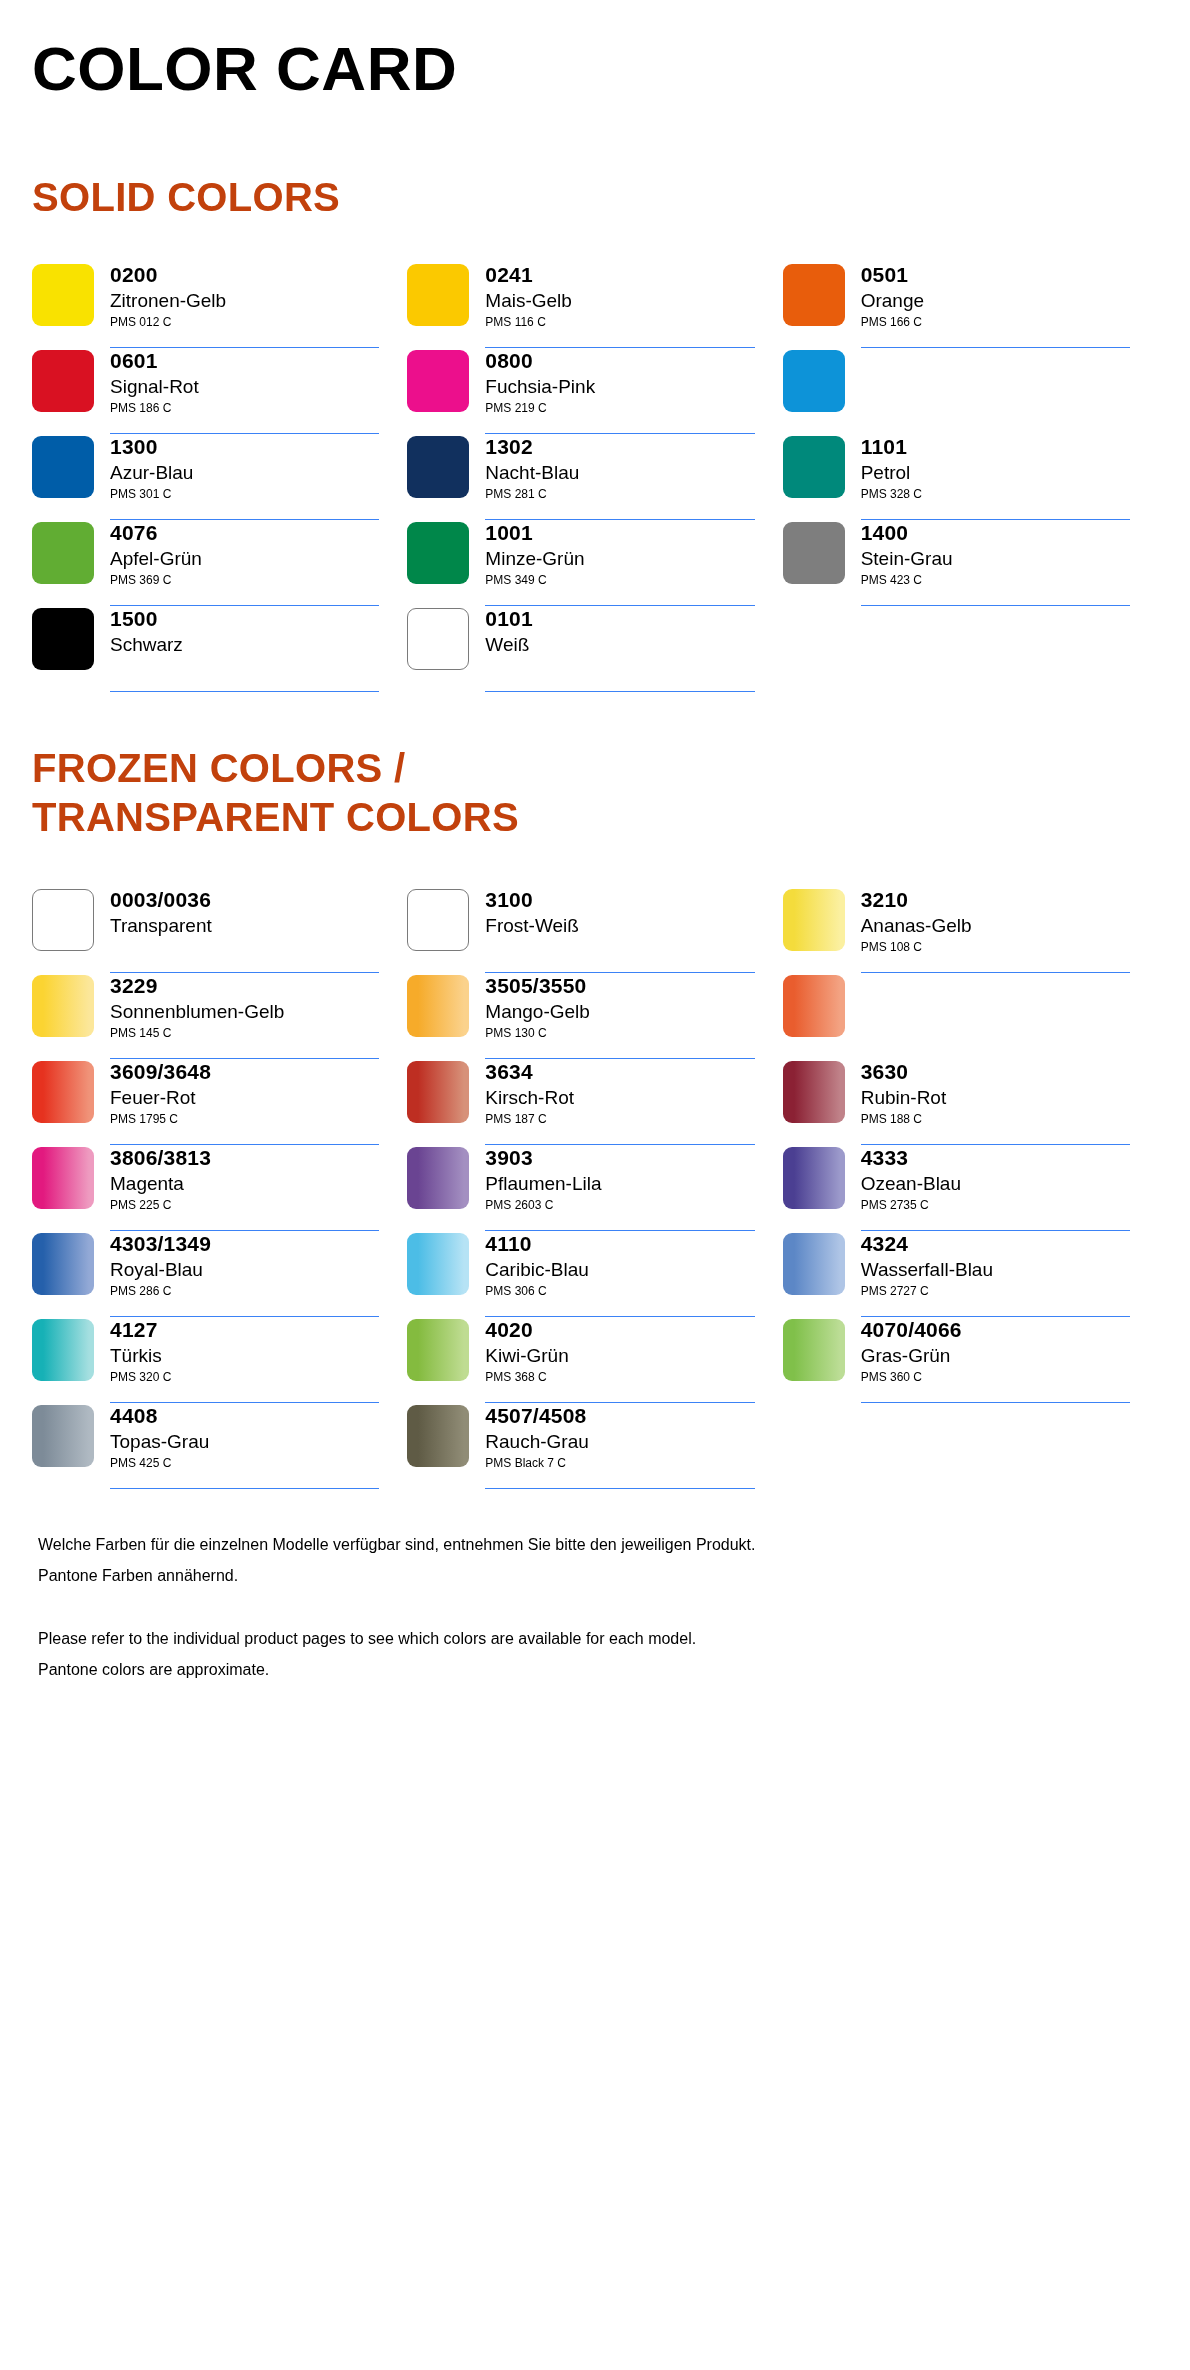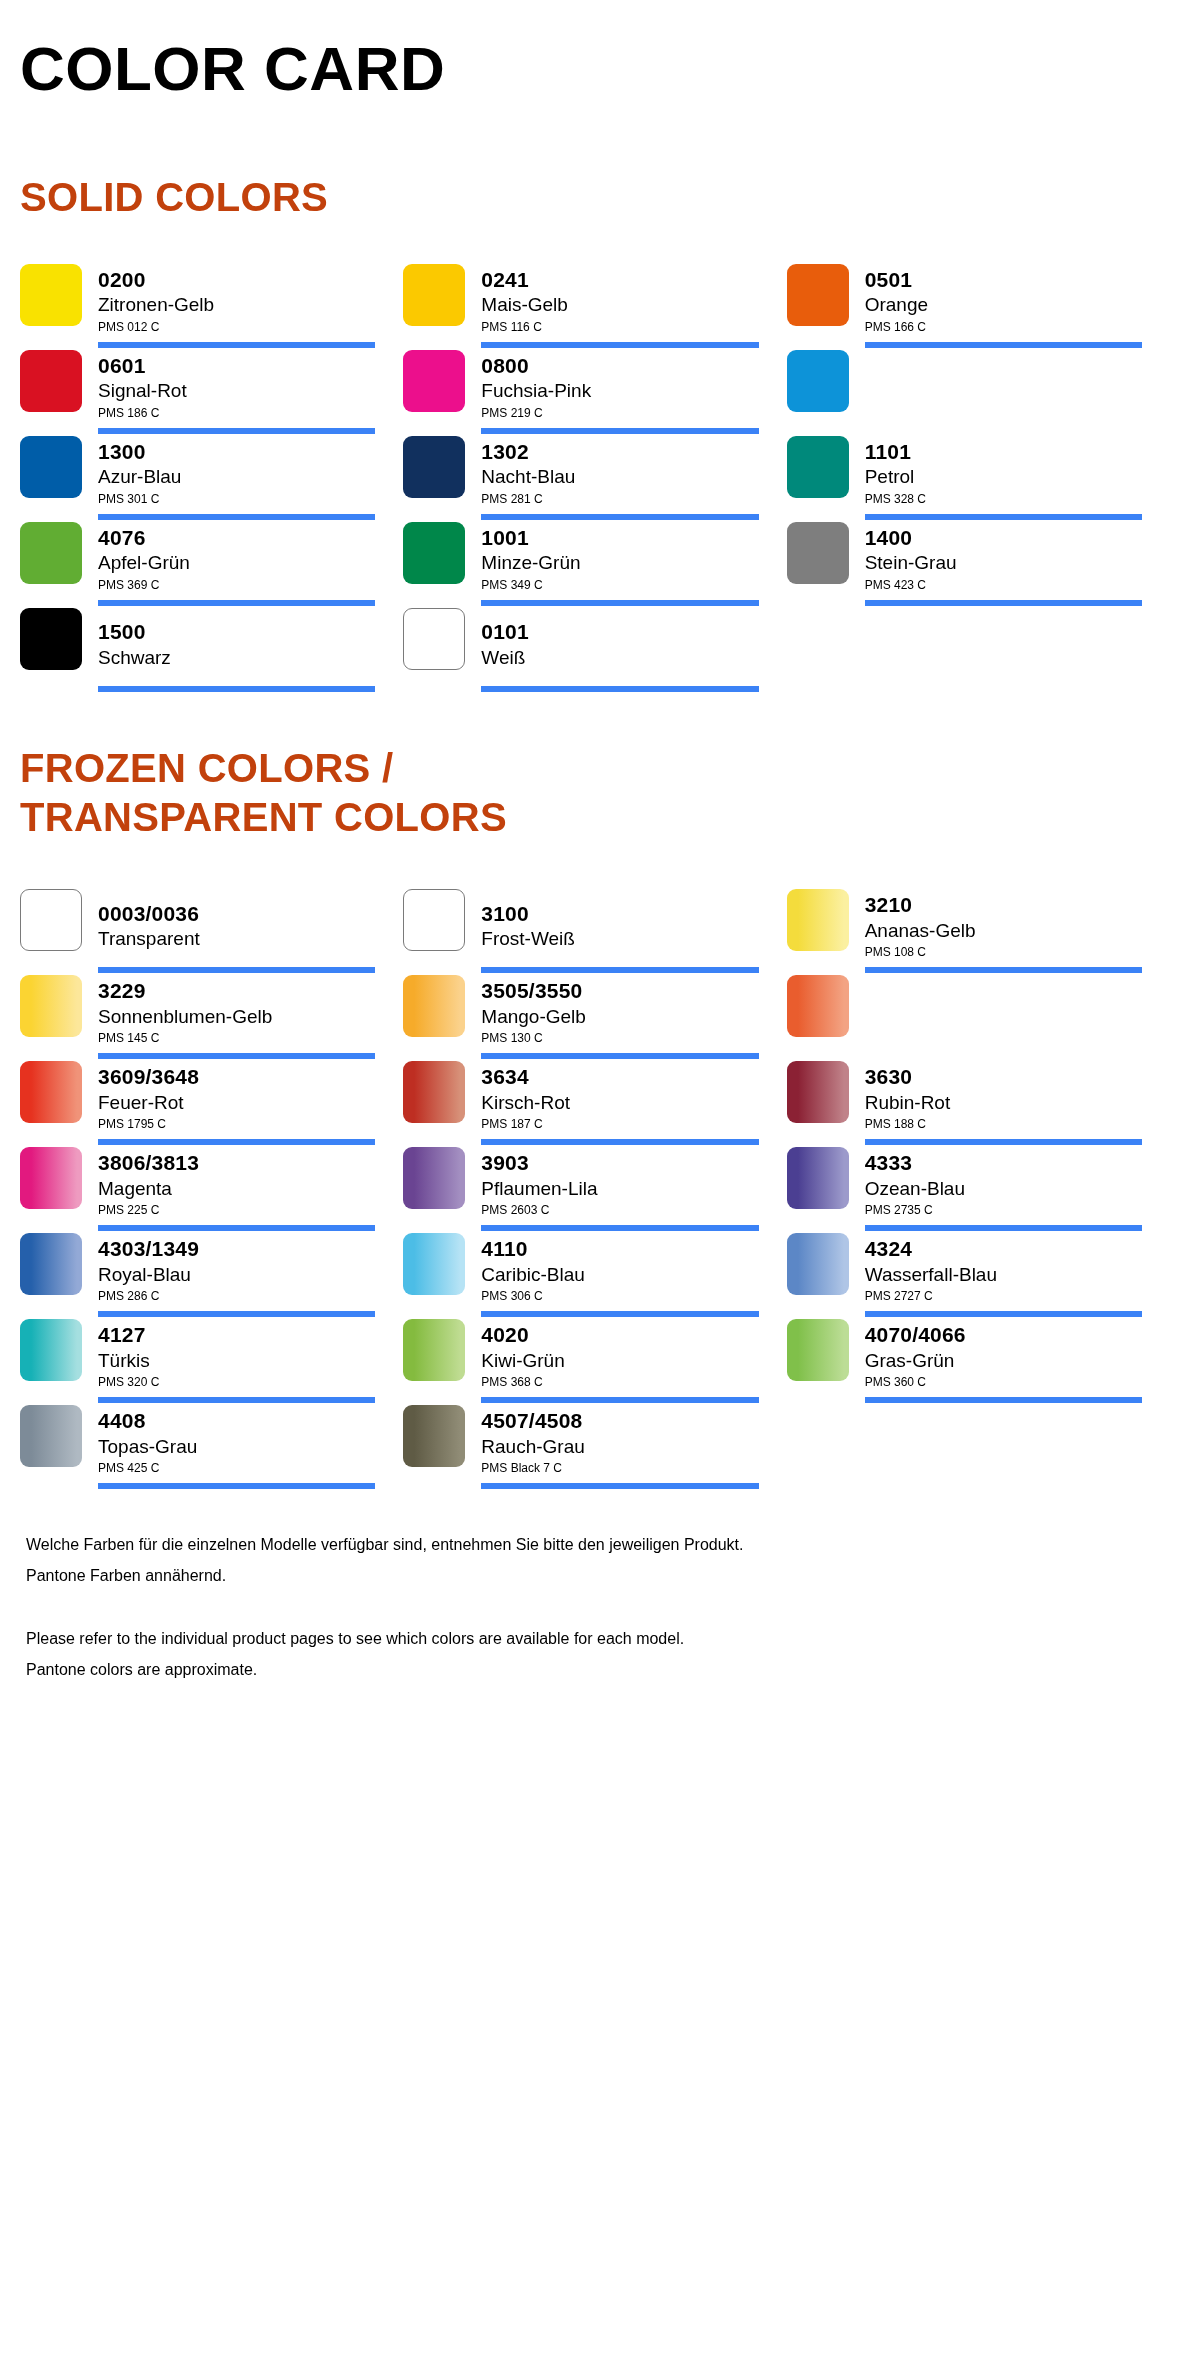--- a/index.html
+++ b/index.html
@@ -12,21 +12,21 @@
     height: 2370px;
     font-family: "Liberation Sans", sans-serif;
     color: #000000;
     overflow: hidden;
   }
   .page {
     position: relative;
     width: 1190px;
     height: 2370px;
     box-sizing: border-box;
-    padding: 0 20px;
+    padding: 0 32px;
   }
 
   
   .main-title {
     font-size: 62px;
     font-weight: bold;
     letter-spacing: 0.5px;
     color: #000;
     margin: 0;
     padding-top: 36px;
@@ -66,27 +66,27 @@
     margin-top: 2px;
   }
   .chip.outlined {
     border: 1px solid #7a7a7a;
     background: #ffffff;
     box-sizing: border-box;
   }
   .labels {
     margin-left: 16px;
     flex: 1 1 auto;
-    border-bottom: 6px solid #3b82f6;
+    border-bottom: 1px solid #3b82f6;
     padding-bottom: 2px;
     min-width: 0;
     align-self: stretch;
     display: flex;
     flex-direction: column;
-    justify-content: center;
+    justify-content: flex-start;
   }
   .code {
     font-size: 21px;
     font-weight: bold;
     line-height: 1.22;
     letter-spacing: 0.2px;
     white-space: nowrap;
   }
   .cname {
     font-size: 19px;

